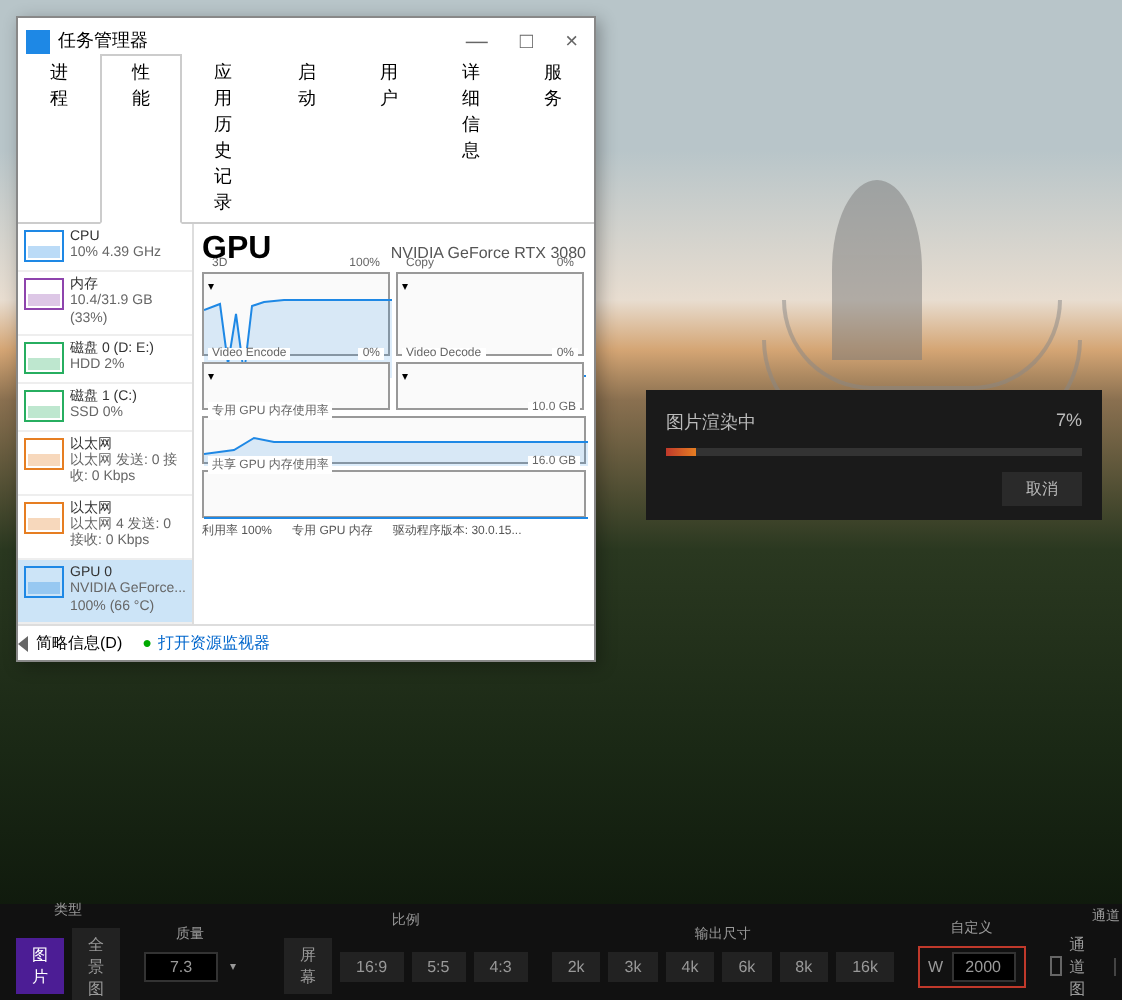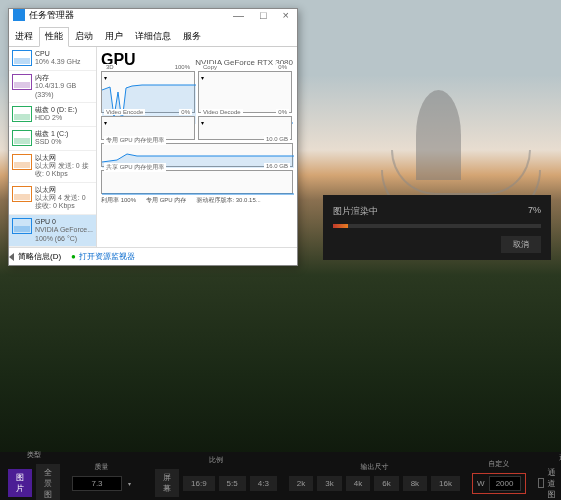--- a/index.html
+++ b/index.html
@@ -2,28 +2,28 @@
 <html><head>
 <meta charset="utf-8">
 <style>
 *{margin:0;padding:0;box-sizing:border-box;font-family:"Microsoft YaHei",Arial,sans-serif}
 body{width:561px;height:500px;background:linear-gradient(to bottom,#b8c5c9 0%,#b8c5c9 15%,#e8ddd0 30%,#d4a574 35%,#8a7050 40%,#2a3820 55%,#1a2815 75%,#0a1208 100%);position:relative;overflow:hidden}
 .bg-structure{position:absolute;right:20px;top:90px;width:200px;height:180px;opacity:0.5}
 .arch1{position:absolute;right:0;top:80px;width:160px;height:50px;border:2px solid #888;border-top:none;border-radius:0 0 80px 80px}
 .arch2{position:absolute;right:10px;top:60px;width:140px;height:45px;border:2px solid #888;border-top:none;border-radius:0 0 70px 70px}
 .tower{position:absolute;right:80px;top:0;width:45px;height:90px;background:#7a7a7a;border-radius:50% 50% 0 0}
 .tm{position:absolute;left:8px;top:8px;width:290px;background:#fff;border:1px solid #888;font-size:9px;box-shadow:2px 2px 8px rgba(0,0,0,0.3)}
-.tm-title{height:18px;display:flex;align-items:flex-start;padding:0 4px}
+.tm-title{height:18px;display:flex;align-items:flex-end;padding:0 4px}
 .tm-title-icon{width:12px;height:12px;background:#1e88e5;margin-right:4px}
 .tm-controls{margin-left:auto;display:flex;gap:8px;font-size:11px;color:#666}
 .tm-controls span{cursor:pointer;padding:0 4px}
 .tm-menu{padding:2px 4px;font-size:9px;color:#333;border-bottom:1px solid #ddd}
 .tm-menu span{margin-right:8px}
 .tm-tabs{display:flex;font-size:9px;border-bottom:1px solid #ccc}
-.tm-tab{padding:2px 5px;border:1px solid transparent;cursor:pointer}
+.tm-tab{padding:2px 15px;border:1px solid transparent;cursor:pointer}
 .tm-tab.active{border:1px solid #ccc;border-bottom:1px solid #fff;margin-bottom:-1px;background:#fff}
 .tm-body{display:flex;height:200px}
 .tm-side{width:88px;border-right:1px solid #ddd;overflow:hidden}
 .tm-item{display:flex;padding:3px;border-bottom:1px solid #eee;cursor:pointer}
 .tm-item.active{background:#cce4f7}
 .tm-thumb{width:20px;height:16px;border:1px solid #1e88e5;margin-right:3px;flex-shrink:0;position:relative}
 .tm-thumb.orange{border-color:#e67e22}
 .tm-thumb.purple{border-color:#8e44ad}
 .tm-thumb.green{border-color:#27ae60}
 .tm-thumb::after{content:"";position:absolute;left:1px;right:1px;bottom:1px;height:6px;background:#1e88e5;opacity:0.3}
@@ -58,21 +58,21 @@
 .render-row{display:flex;justify-content:space-between;margin-bottom:6px}
 .render-bar{height:4px;background:#333;margin-bottom:8px;position:relative}
 .render-bar-fill{height:100%;width:7%;background:linear-gradient(90deg,#c0392b,#e67e22)}
 .render-btn{background:#2a2a2a;padding:3px 12px;font-size:8px;text-align:center;width:40px;margin-left:auto;cursor:pointer}
 .toolbar{position:absolute;bottom:0;left:0;right:0;height:48px;background:#111;color:#999;font-size:8px;display:flex;align-items:center;padding:0 8px}
 .tb-group{display:flex;flex-direction:column;align-items:center;margin-right:12px}
 .tb-label{font-size:7px;margin-bottom:4px}
 .tb-row{display:flex;gap:4px;align-items:center}
 .tb-btn{padding:3px 8px;background:#222;cursor:pointer;font-size:8px}
 .tb-btn.active{background:#4c1d95;color:#fff}
-.tb-input{background:#000;border:1px solid #333;color:#999;padding:2px 4px;width:50px;font-size:8px;text-align:center}
+.tb-input{background:#000;border:1px solid #333;color:#999;padding:2px 4px;width:37px;font-size:8px;text-align:center}
 .tb-highlight{border:1px solid #c0392b;padding:2px 4px;display:flex;gap:4px;align-items:center}
 .tb-check{width:10px;height:10px;border:1px solid #666;display:inline-block}
 .drop{font-size:6px;margin-left:2px}
 </style>
 </head>
 <body>
 
 <div class="bg-structure">
   <div class="tower"></div>
   <div class="arch1"></div>
@@ -85,20 +85,21 @@
     <span>任务管理器</span>
     <div class="tm-controls">
       <span>—</span>
       <span>□</span>
       <span>×</span>
     </div>
   </div>
   <div class="tm-tabs">
     <div class="tm-tab">进程</div>
     <div class="tm-tab active">性能</div>
+    <div class="tm-tab">应用历史记录</div>
     <div class="tm-tab">启动</div>
     <div class="tm-tab">用户</div>
     <div class="tm-tab">详细信息</div>
     <div class="tm-tab">服务</div>
   </div>
   <div class="tm-body">
     <div class="tm-side">
       <div class="tm-item">
           <div class="tm-thumb"></div>
           <div class="tm-item-txt">

